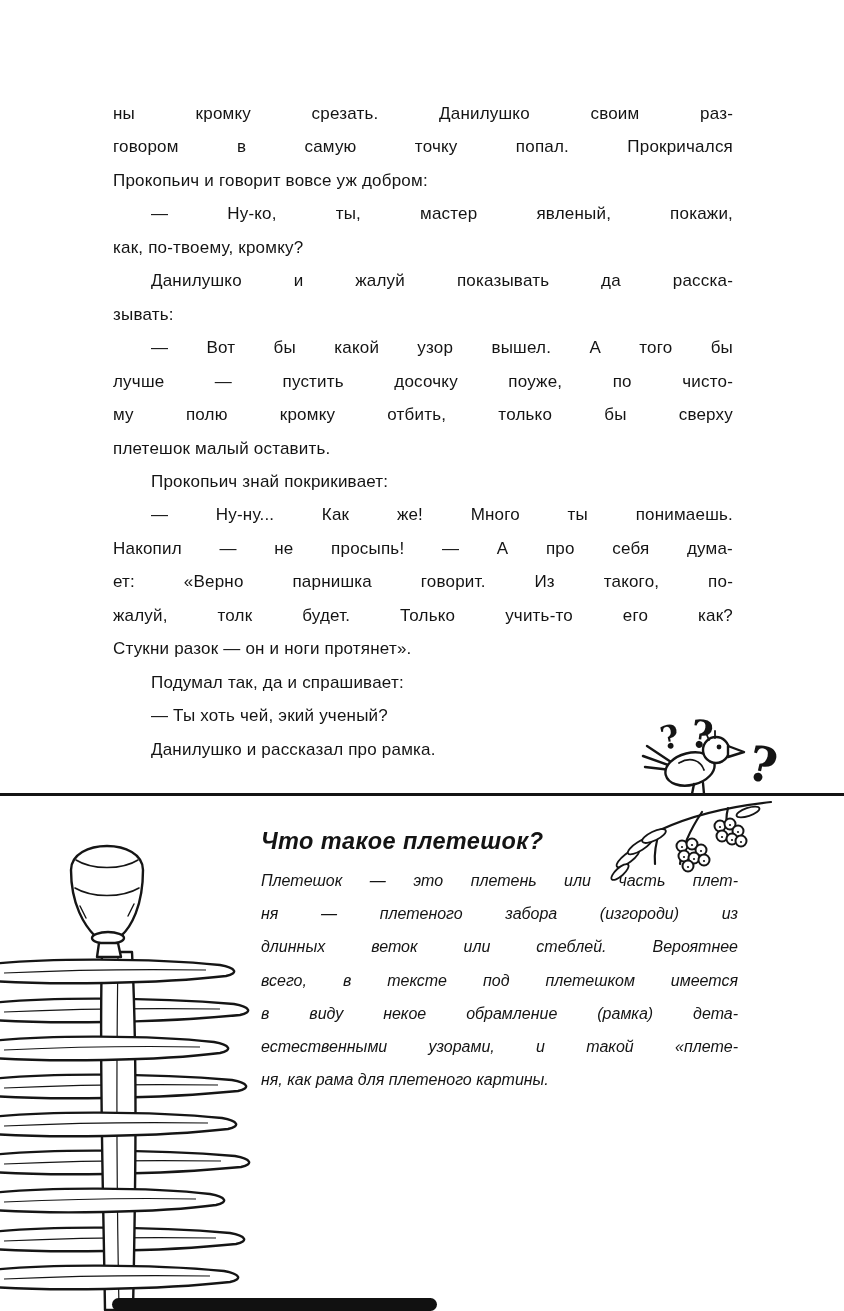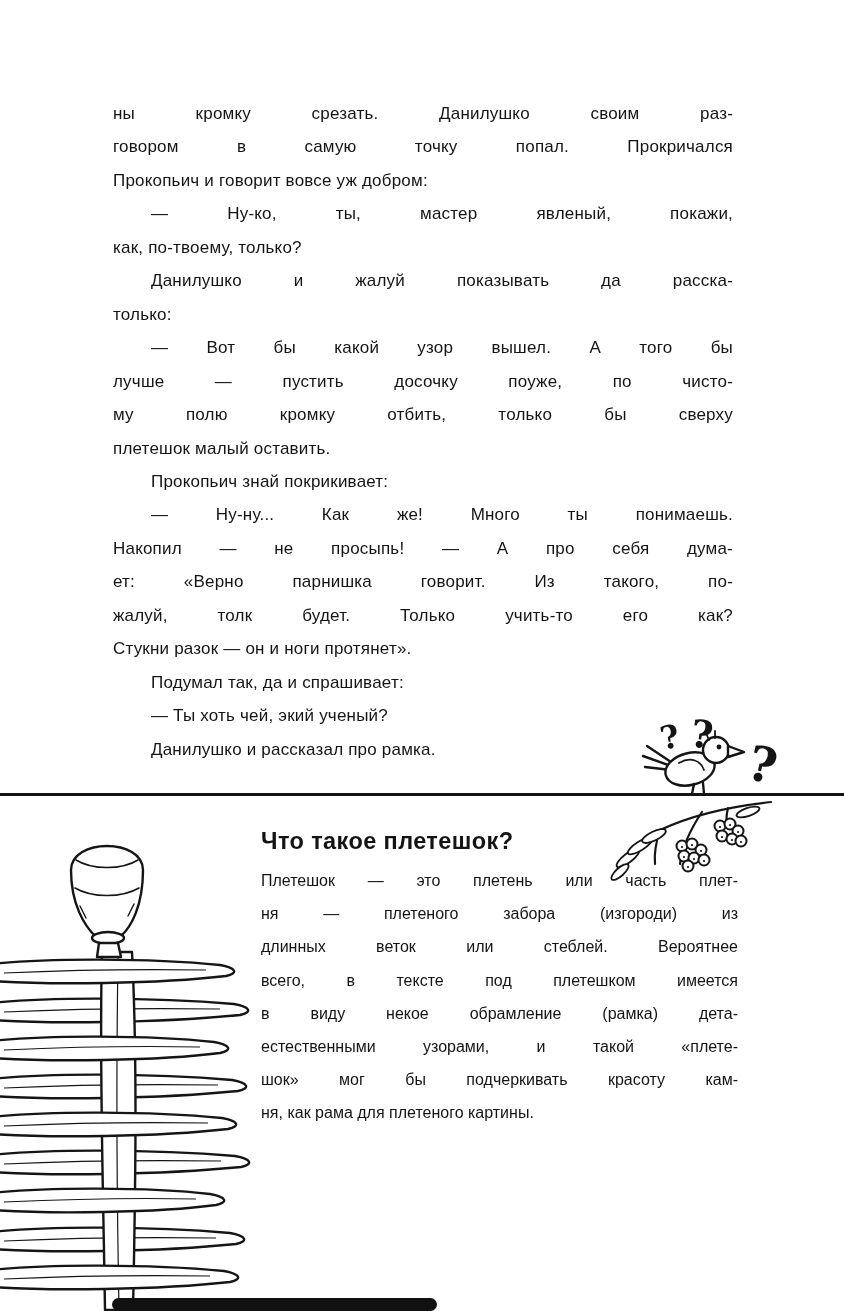--- a/index.html
+++ b/index.html
@@ -32,20 +32,21 @@
     position: absolute;
     left: 0; top: 793px;
     width: 844px; height: 3px;
     background: #141414;
   }
   
   .footnote {
     position: absolute;
     left: 261px; top: 828px;
     width: 477px;
+    font-style: italic;
   }
   .footnote-heading {
     font-size: 23.5px;
     font-weight: 700;
     letter-spacing: 0.4px;
     margin-bottom: 9px;
   }
   .footnote-body {
     font-size: 16px;
     line-height: 33.2px;
@@ -66,23 +67,23 @@
 </head>
 <body>
 
 <div class="page">
 
   <div class="main-text">
       <div class="line"><span>ны кромку срезать. Данилушко своим раз-</span></div>
       <div class="line"><span>говором в самую точку попал. Прокричался</span></div>
       <div class="line last"><span>Прокопьич и говорит вовсе уж добром:</span></div>
       <div class="line indent"><span>— Ну-ко, ты, мастер явленый, покажи,</span></div>
-      <div class="line last"><span>как, по-твоему, только?</span></div>
+      <div class="line last"><span>как, по-твоему, кромку?</span></div>
       <div class="line indent"><span>Данилушко и жалуй показывать да расска-</span></div>
-      <div class="line last"><span>только:</span></div>
+      <div class="line last"><span>зывать:</span></div>
       <div class="line indent"><span>— Вот бы какой узор вышел. А того бы</span></div>
       <div class="line"><span>лучше — пустить досочку поуже, по чисто-</span></div>
       <div class="line"><span>му полю кромку отбить, </span><span class="b">только бы сверху</span></div>
       <div class="line last"><span class="b">плетешок малый оставить</span><span>.</span></div>
       <div class="line indent last"><span>Прокопьич знай покрикивает:</span></div>
       <div class="line indent"><span>— Ну-ну... Как же! Много ты понимаешь.</span></div>
       <div class="line"><span>Накопил — не просыпь! — А про себя дума-</span></div>
       <div class="line"><span>ет: «Верно парнишка говорит. Из такого, по-</span></div>
       <div class="line"><span>жалуй, толк будет. Только учить-то его как?</span></div>
       <div class="line last"><span>Стукни разок — он и ноги протянет».</span></div>
@@ -162,21 +163,20 @@
 
   <div class="footnote">
     <div class="footnote-heading">Что такое плетешок?</div>
     <div class="footnote-body">
         <div class="line"><span>Плетешок — это плетень или часть плет-</span></div>
         <div class="line"><span>ня — плетеного забора (изгороди) из</span></div>
         <div class="line"><span>длинных веток или стеблей. Вероятнее</span></div>
         <div class="line"><span>всего, в тексте под плетешком имеется</span></div>
         <div class="line"><span>в виду некое обрамление (рамка) дета-</span></div>
         <div class="line"><span>естественными узорами, и такой «плете-</span></div>
-        <div class="line"><span>шок» мог бы подчеркивать красоту кам-</span></div>
         <div class="line last"><span>ня, как рама для плетеного картины.</span></div>
       </div>
   </div>
 
   <svg class="fence" width="258" height="485" viewBox="0 0 258 485">
     <g fill="#ffffff" stroke="#151515" stroke-width="2.4" stroke-linejoin="round">
         <path d="M-8 177 C44 171 150 171 234 178 C250 181 253 186 240 189 C158 197 48 198 -8 194 Z"></path>
         <path d="M4 186 C70 183 150 182 220 183" fill="none" stroke-width="1.2"></path>
         <path d="M-8 253 C44 247 150 247 232 254 C248 257 251 262 238 265 C158 273 48 274 -8 270 Z"></path>
         <path d="M4 262 C70 259 150 258 218 259" fill="none" stroke-width="1.2"></path>

